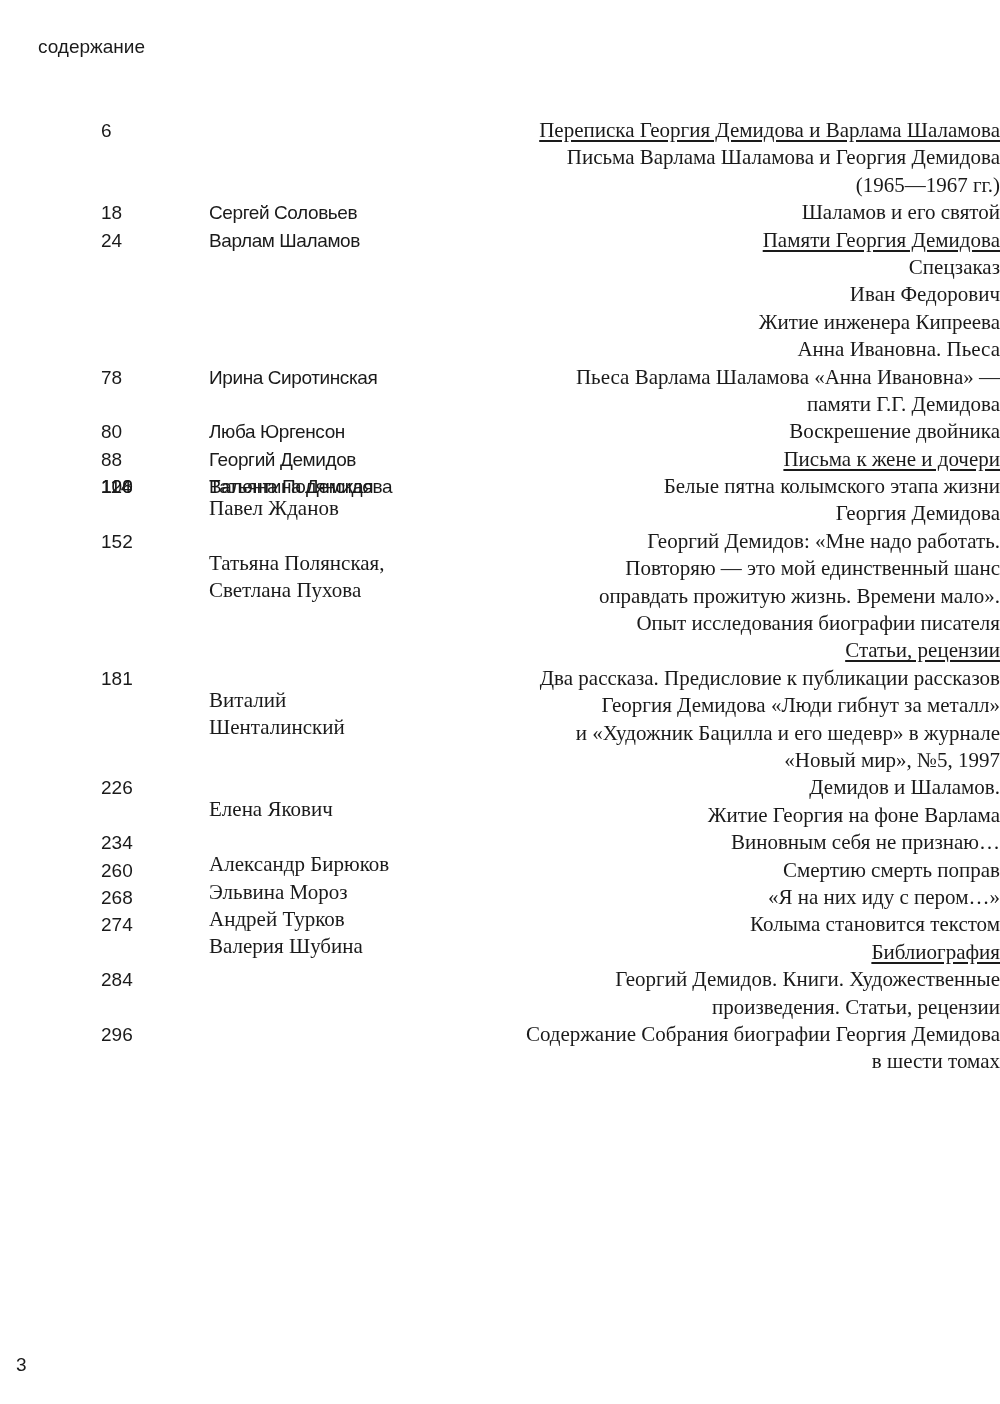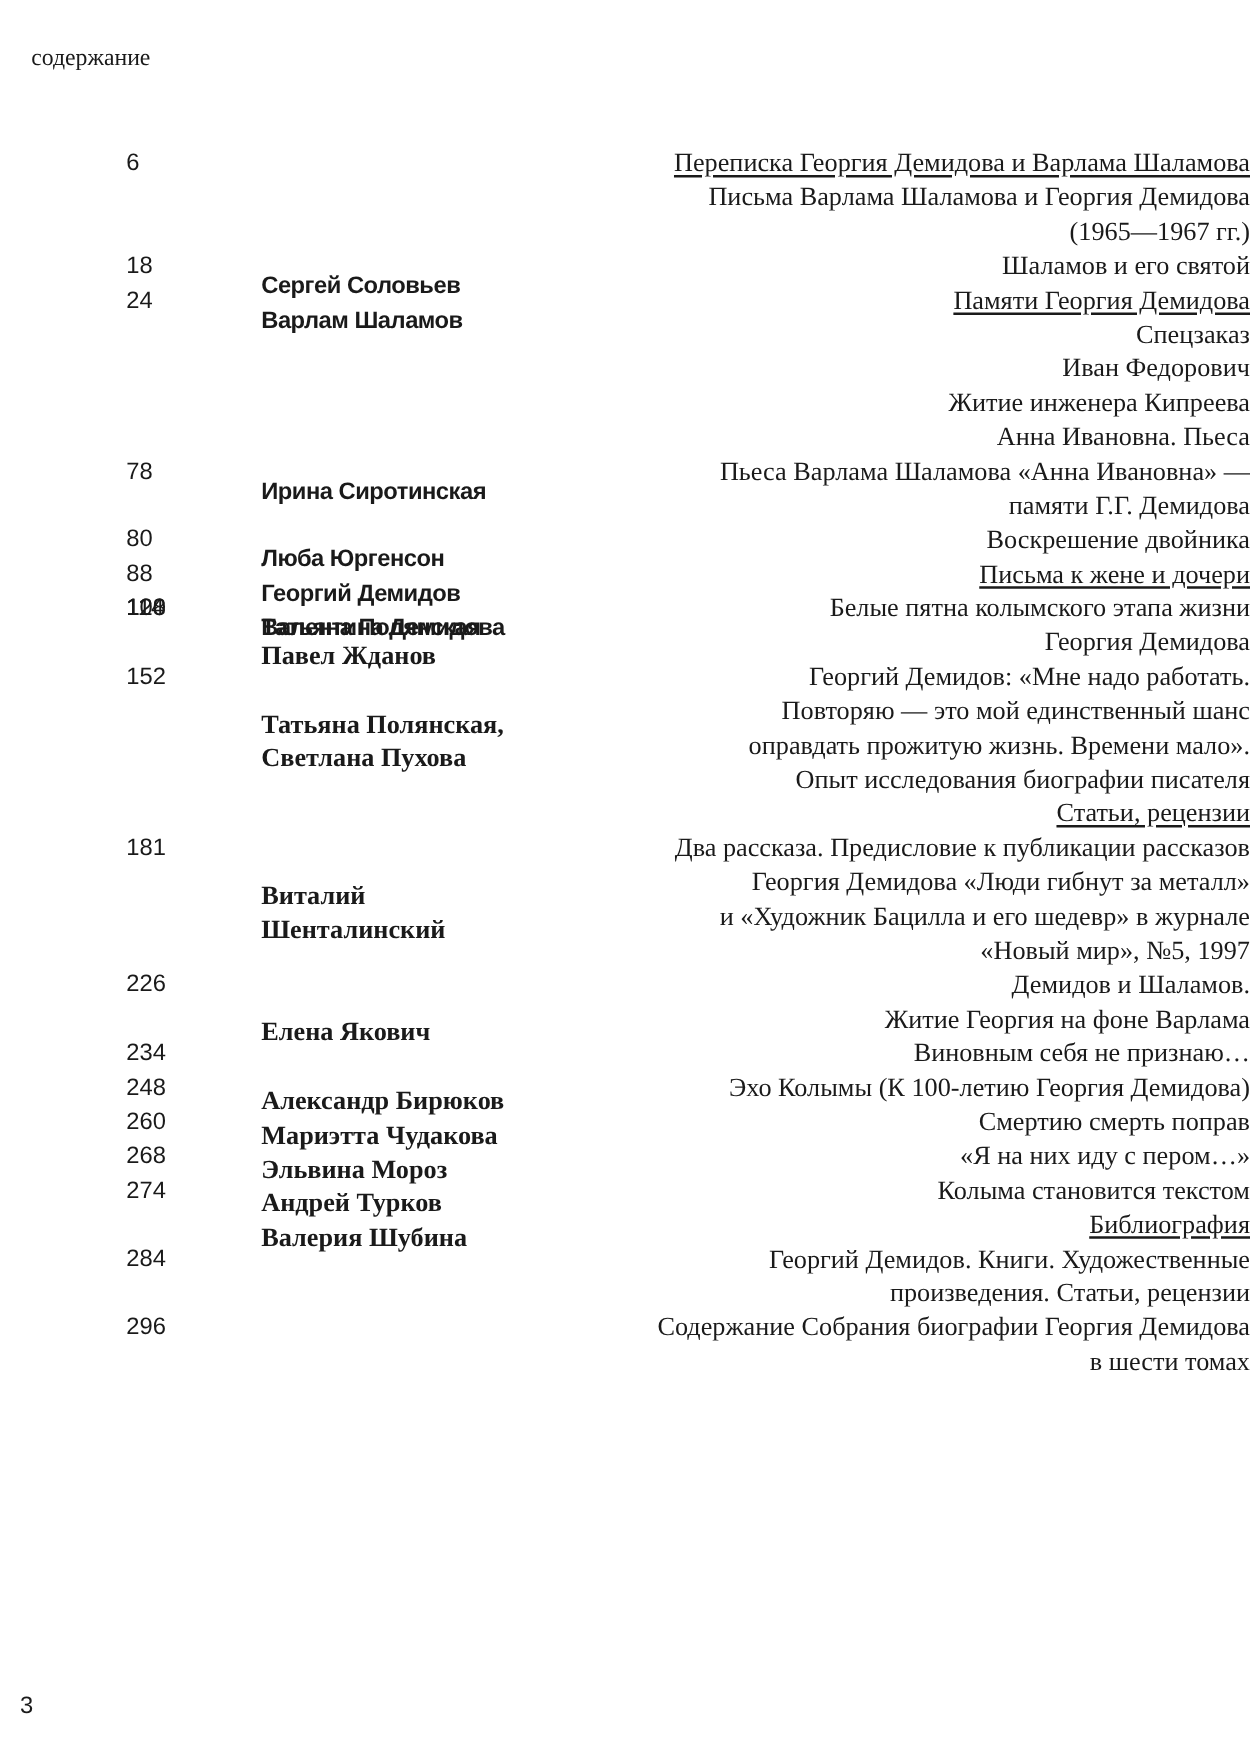--- a/index.html
+++ b/index.html
@@ -1,23 +1,23 @@
 <!DOCTYPE html>
 <html><head>
 <meta charset="utf-8">
 <style>
   html, body { margin: 0; padding: 0; background: #ffffff; }
   body { width: 1000px; height: 1404px; position: relative; overflow: hidden; color: #1a1a1a; }
-  .header { position: absolute; left: 25px; top: 36px; font-family: Liberation Serif, serif; font-size: 19px; }
+  .header { position: absolute; left: 38px; top: 36px; font-family: Liberation Sans, sans-serif; font-size: 19px; }
   .page-num { position: absolute; left: 16px; top: 1354px; font-family: "Liberation Sans", sans-serif; font-size: 19px; }
   .toc { position: absolute; left: 0; top: 117px; width: 1000px; }
   .row { position: relative; }
   .line { height: 27.4px; line-height: 27.4px; white-space: nowrap; }
   .pg { position: absolute; left: 101px; top: 0; font-family: "Liberation Sans", sans-serif; font-size: 19px; line-height: 27.4px; }
-  .au { position: absolute; left: 209px; top: 16px; font-size: 19px; line-height: 27.4px; font-weight: bold; }
+  .au { position: absolute; left: 209px; top: 0; font-size: 19px; line-height: 27.4px; }
   .au.sans { font-family: "Liberation Sans", sans-serif; letter-spacing: -0.4px; }
   .au.serif { font-family: "Liberation Serif", serif; font-size: 21px; margin-top: 22px; }
   .ti { margin-left: 452px; font-family: "Liberation Serif", serif; font-size: 21px; text-align: right; }
   .ti .line.u span { text-decoration: underline; text-underline-offset: 3px; }
 </style>
 </head>
 <body>
 
 <div class="header">содержание</div>
 
@@ -142,29 +142,20 @@
     <div class="row">
       <div class="pg">234</div>
       <div class="au serif">
         <div class="line">Александр Бирюков</div>
       </div>
       <div class="ti">
         <div class="line"><span>Виновным себя не признаю…</span></div>
       </div>
     </div>
     <div class="row">
-      <div class="pg">248</div>
-      <div class="au serif">
-        <div class="line">Мариэтта Чудакова</div>
-      </div>
-      <div class="ti">
-        <div class="line"><span>Эхо Колымы (К 100-летию Георгия Демидова)</span></div>
-      </div>
-    </div>
-    <div class="row">
       <div class="pg">260</div>
       <div class="au serif">
         <div class="line">Эльвина Мороз</div>
       </div>
       <div class="ti">
         <div class="line"><span>Смертию смерть поправ</span></div>
       </div>
     </div>
     <div class="row">
       <div class="pg">268</div>

